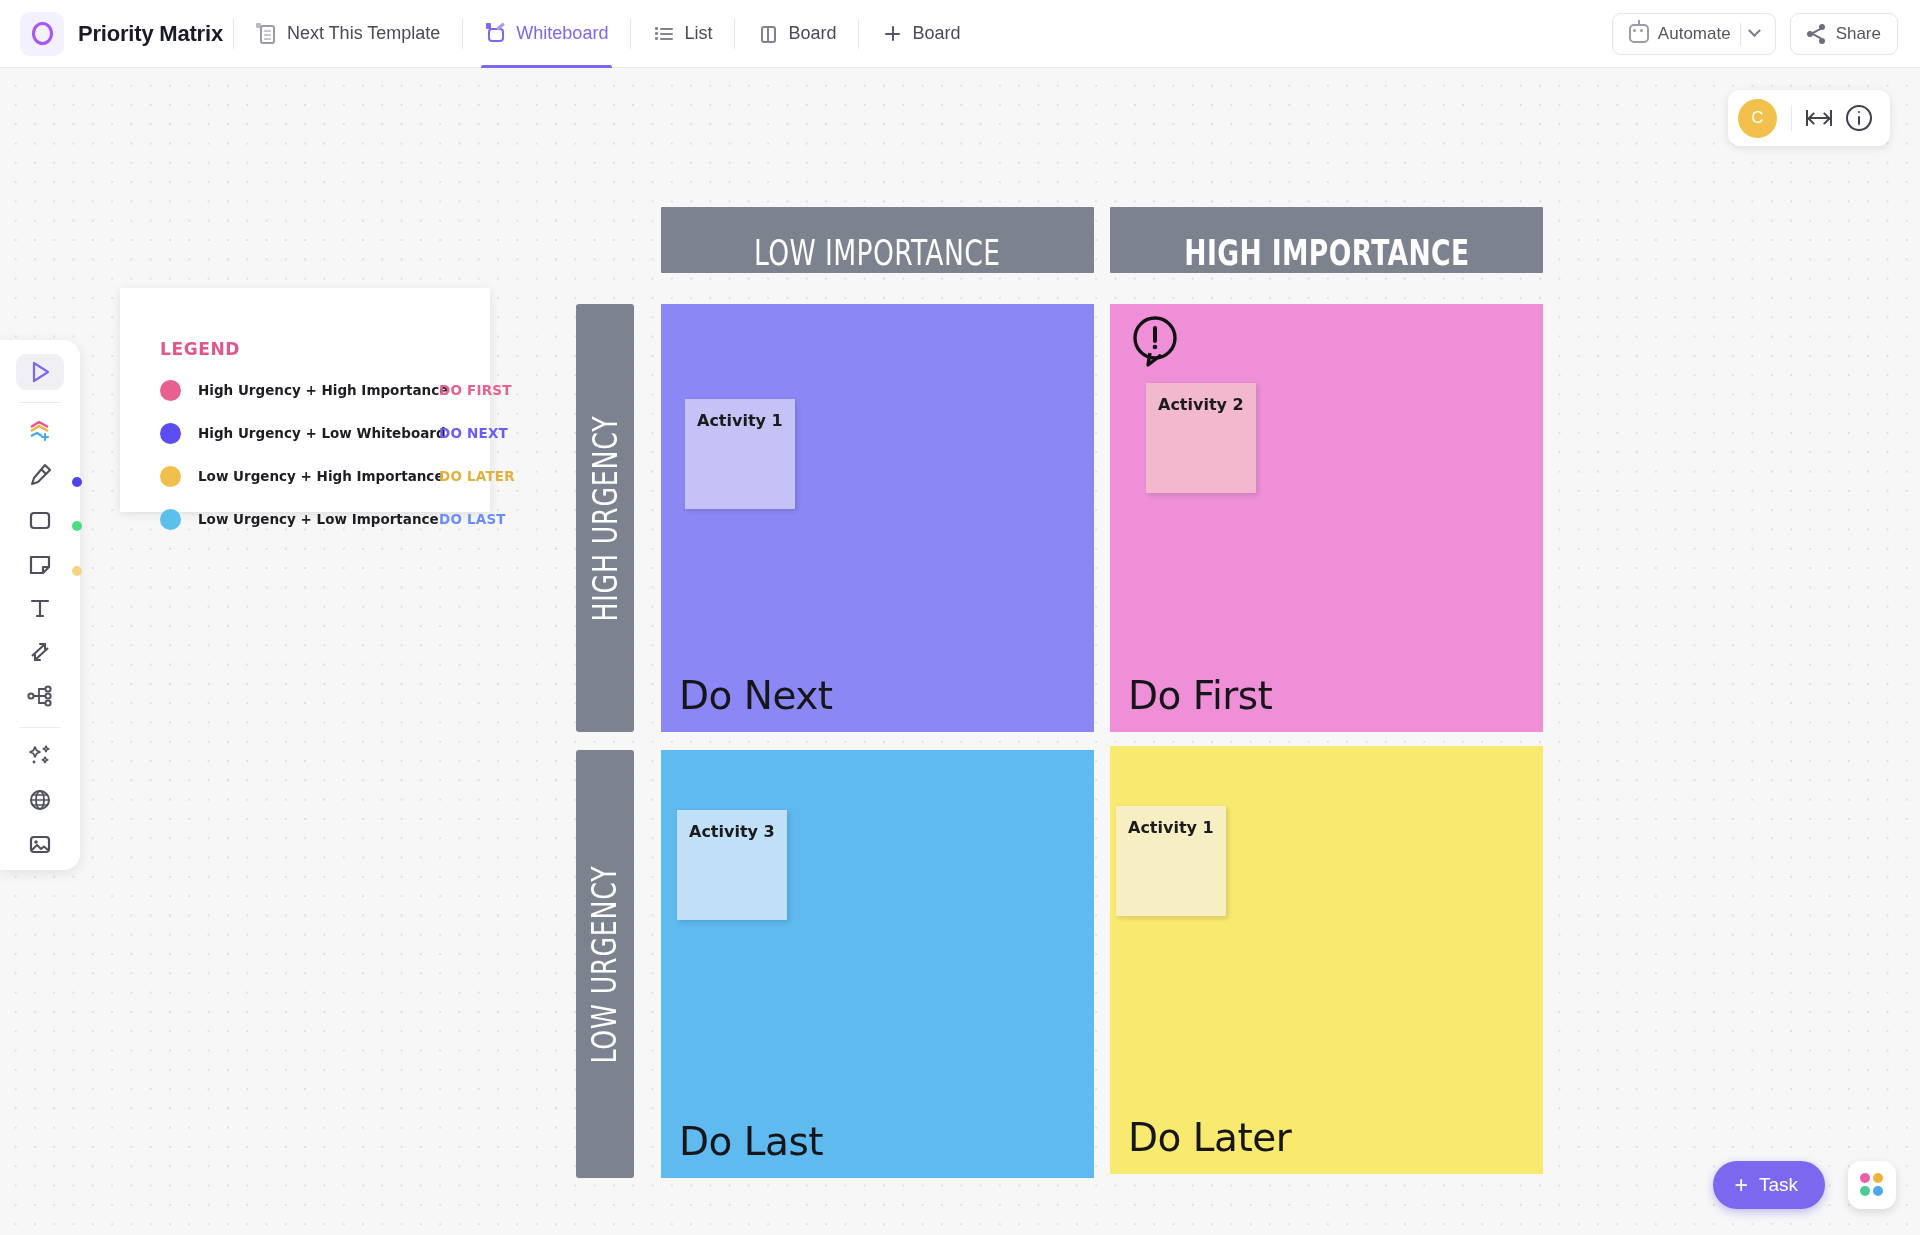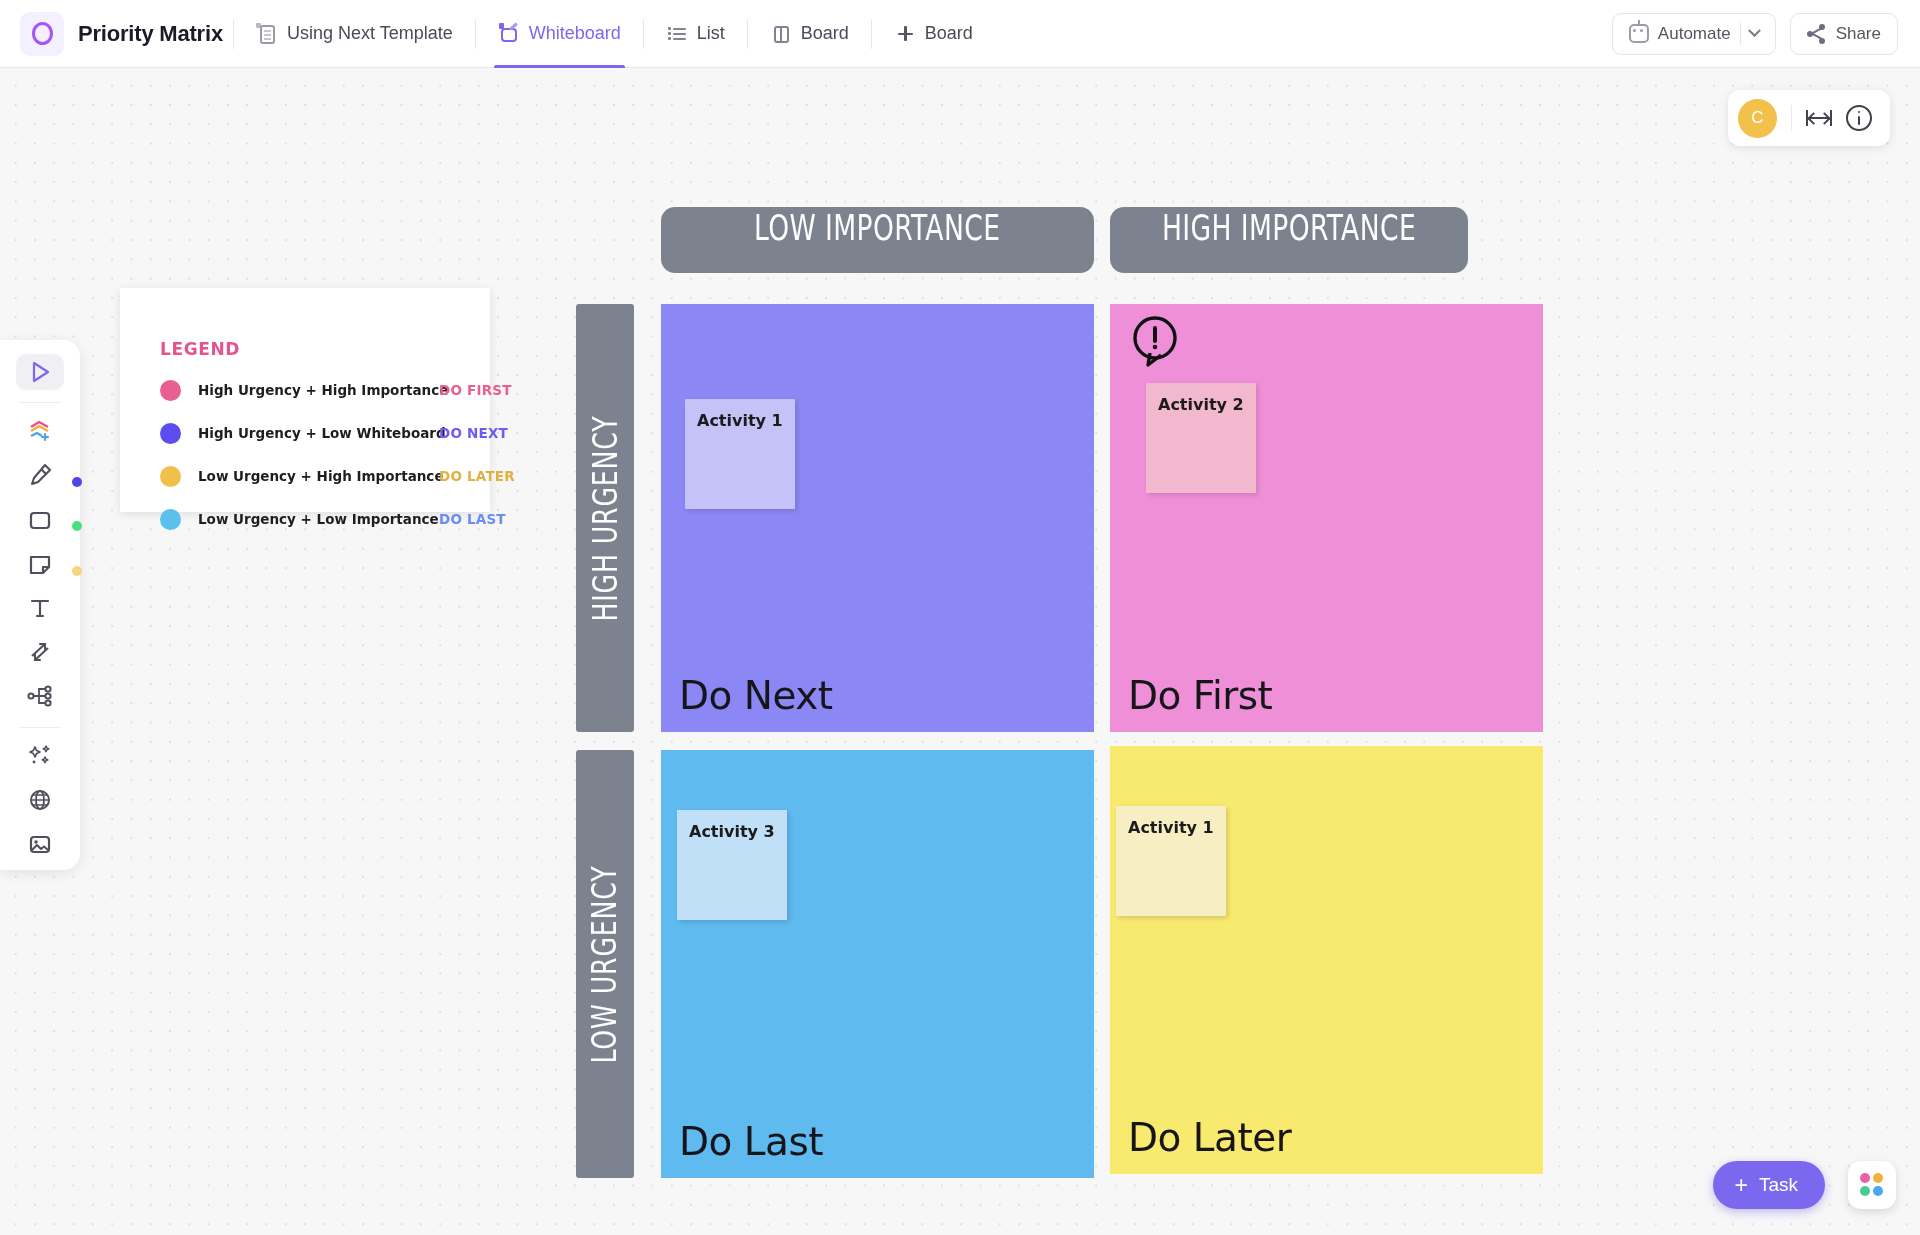--- a/index.html
+++ b/index.html
@@ -216,21 +216,21 @@
   .rail-sep { width: 42px; height: 1px; background: #ececf0; margin: 4px 0 10px; }
   .tool-dot {
     position: absolute; right: -18px; top: 20px; width: 10px; height: 10px;
     border-radius: 50%;
   }
 
   
   #matrix { position: absolute; left: 0; top: 0; }
   .col-head {
     position: absolute; height: 66px; background: #7c828e;
-    border-radius: 14px; display: flex; align-items: flex-start; justify-content: center;
+    border-radius: 1px; display: flex; align-items: flex-end; justify-content: center;
   }
   .col-head span {
     color: #fdfdfd; font-size: 36px; letter-spacing: 0.5px;
     font-family: "Liberation Sans Narrow", "DejaVu Sans Condensed", "Liberation Sans", sans-serif;
     transform: scaleX(0.82); transform-origin: center;
     white-space: nowrap;
   }
   .row-head {
     position: absolute; width: 58px; background: #7c828e; border-radius: 3px;
     display: flex; align-items: center; justify-content: center;
@@ -308,21 +308,21 @@
     <div id="logo-ring"></div>
   </div>
   <div id="app-title">Priority Matrix</div>
   <div class="tab-sep"></div>
 
   <div class="tab">
     <span class="tab-ico">
       <span class="ico-doc-dot"></span>
         <span class="ico-doc"></span>
     </span>
-    <span>Using Next Template</span>
+    <span>Next This Template</span>
   </div>
   <div class="tab-sep"></div>
 
   <div class="tab active">
     <span class="tab-ico">
       <span class="ico-wb-dot"></span>
         <span class="ico-wb"></span>
         <span class="ico-wb-pen"></span>
     </span>
     <span>Whiteboard</span>
@@ -502,21 +502,21 @@
       <span class="lg-text">Low Urgency + Low Importance</span>
       <span class="lg-tag" style="color:#6b8cf5">DO LAST</span>
     </div>
   </div>
 
   <div id="matrix">
 
     <div class="col-head" style="left:661px; top:139px; width:433px;">
       <span>LOW IMPORTANCE</span>
     </div>
-    <div class="col-head" style="left:1110px; top:139px; width:358px;">
+    <div class="col-head" style="left:1110px; top:139px; width:433px;font-weight:bold;">
       <span>HIGH IMPORTANCE</span>
     </div>
 
     <div class="row-head" style="left:576px; top:236px; height:428px;">
       <span>HIGH URGENCY</span>
     </div>
     <div class="row-head" style="left:576px; top:682px; height:428px;">
       <span>LOW URGENCY</span>
     </div>
 

